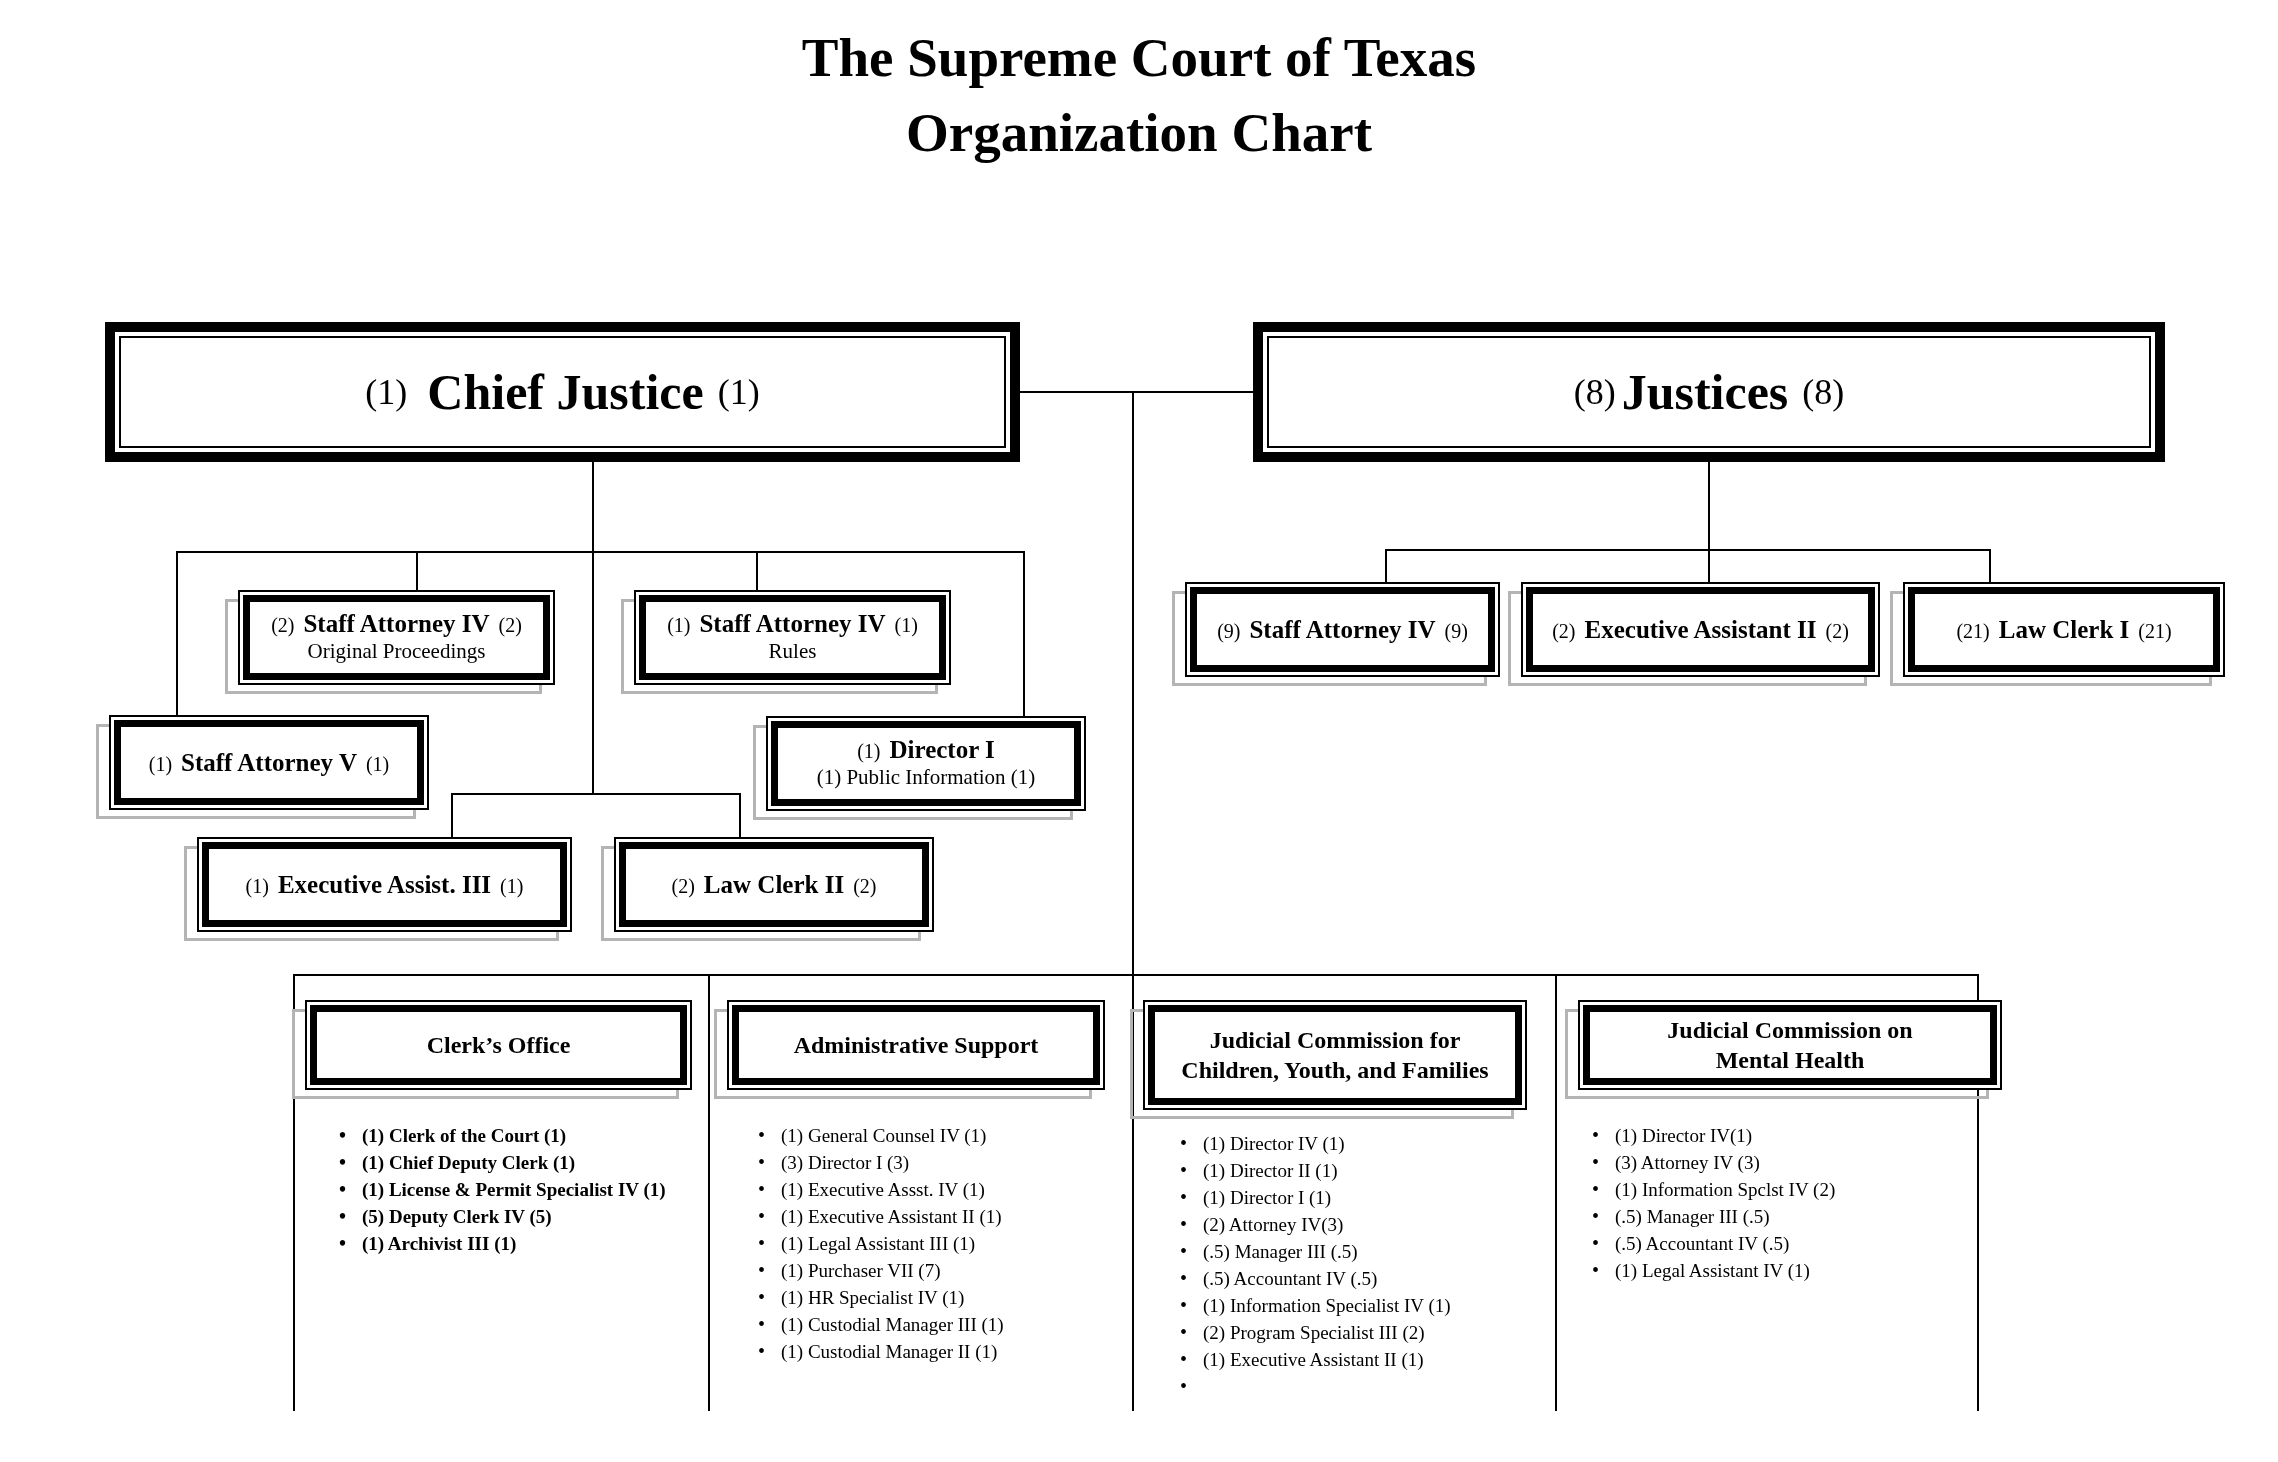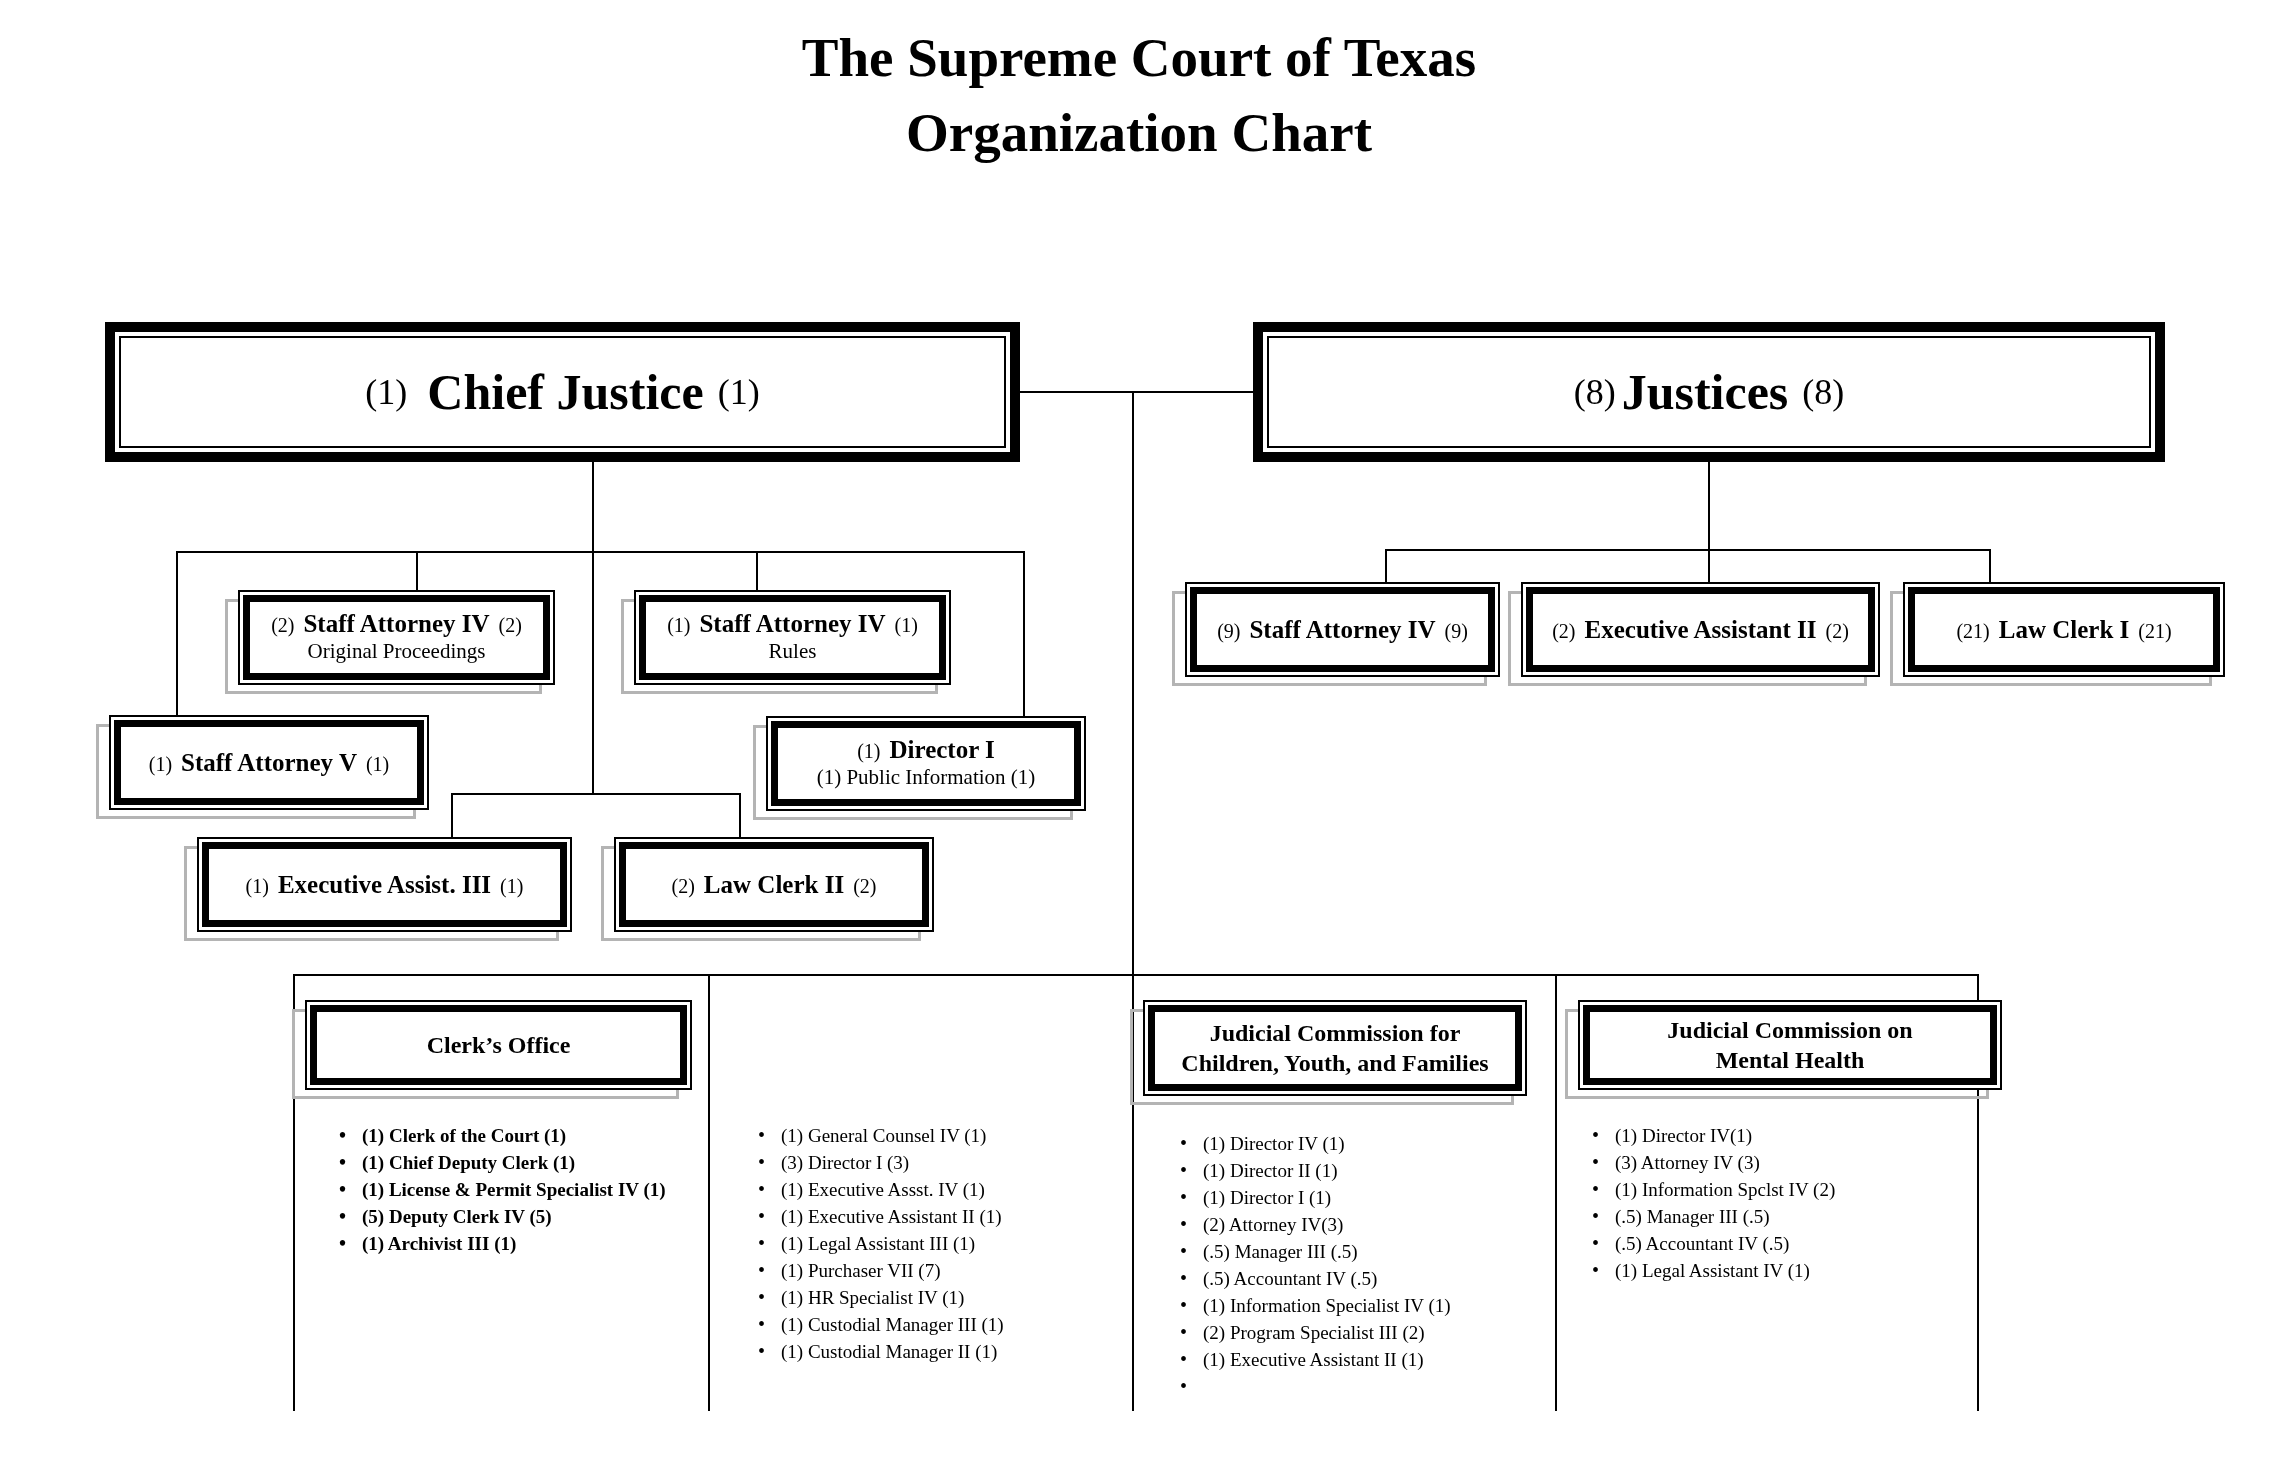--- a/index.html
+++ b/index.html
@@ -251,22 +251,31 @@
   <div class="sbox dept-header" style="left:305px;top:1000px;width:387px;height:90px;">
     <div class="sbox-shadow"></div>
     <div class="sbox-frame">
         <div class="sbox-core">
       <div class="hdr-line">Clerk’s Office</div>
       <div class="hdr-line"></div>
     </div>
       </div>
   </div>
 
-
-  <div class="sbox dept-header" style="left:1143px;top:1000px;width:384px;height:96px;">
+  <div class="sbox dept-header" style="left:727px;top:1000px;width:378px;height:90px;">
+    <div class="sbox-shadow"></div>
+    <div class="sbox-frame">
+        <div class="sbox-core">
+      <div class="hdr-line">Administrative Support</div>
+      <div class="hdr-line"></div>
+    </div>
+      </div>
+  </div>
+
+  <div class="sbox dept-header" style="left:1143px;top:1000px;width:384px;height:110px;">
     <div class="sbox-shadow"></div>
     <div class="sbox-frame">
         <div class="sbox-core">
       <div class="hdr-line">Judicial Commission for</div>
       <div class="hdr-line">Children, Youth, and Families</div>
     </div>
       </div>
   </div>
 
   <div class="sbox dept-header" style="left:1570px;top:1000px;width:424px;height:90px;margin-left:8px;">

